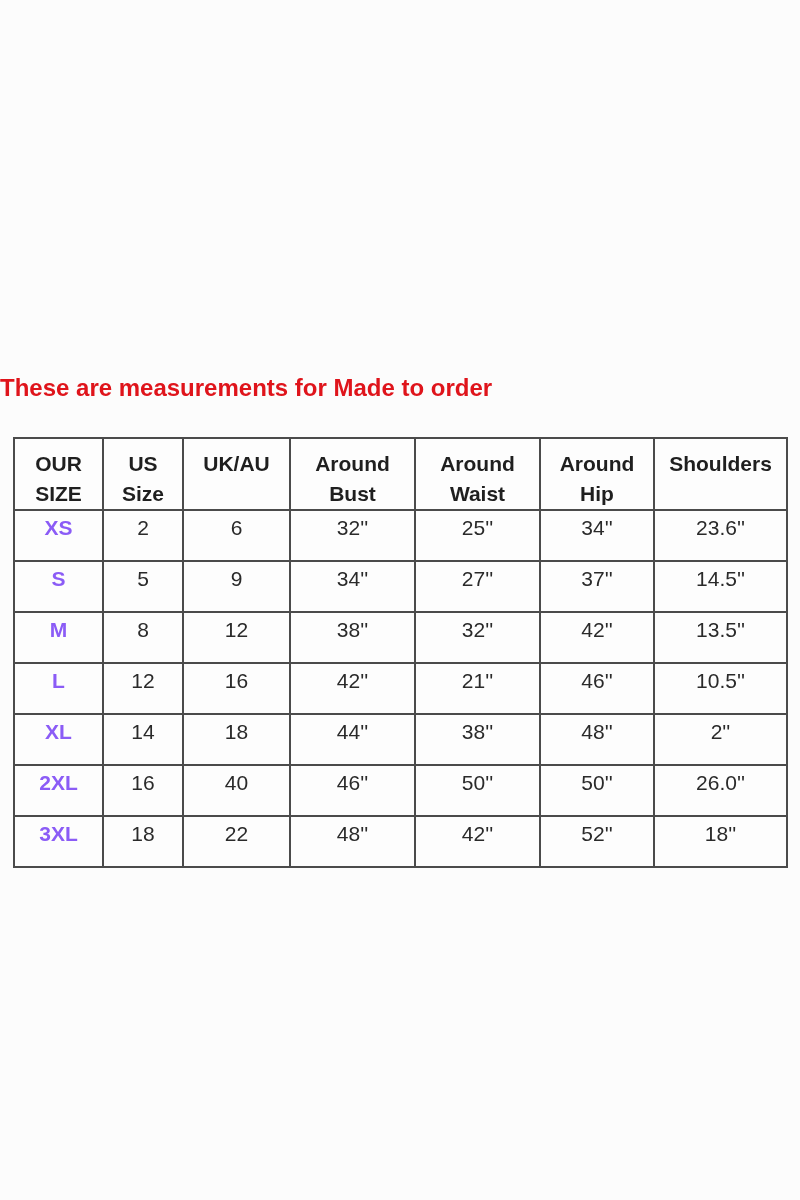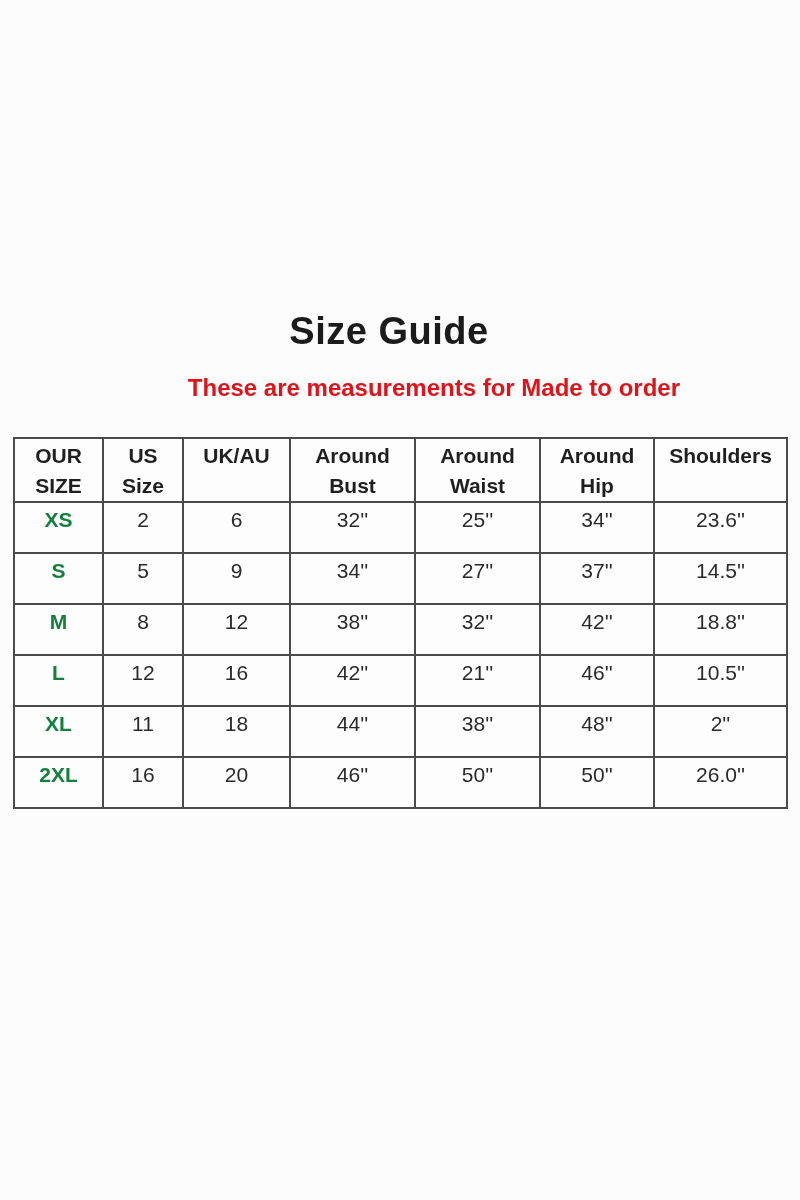--- a/index.html
+++ b/index.html
@@ -21,21 +21,21 @@
     font-size: 38px;
     font-weight: 700;
     color: #1b1b1b;
     letter-spacing: 0.5px;
   }
   .subtitle {
     position: absolute;
     top: 374px;
     left: 0;
     width: 680px;
-    text-align: right;
+    text-align: left;
     font-size: 24px;
     font-weight: 700;
     color: #df141b;
   }
   table.size-table {
     position: absolute;
     top: 437px;
     left: 13px;
     width: 773px;
     border-collapse: collapse;
@@ -48,42 +48,41 @@
     vertical-align: top;
     box-sizing: border-box;
     overflow: hidden;
     padding: 0;
   }
   .size-table th {
     height: 63px;
     font-size: 21px;
     font-weight: 700;
     line-height: 30px;
-    padding-top: 2px;
+    padding-top: 10px;
     color: #1f1f1f;
   }
   .size-table th span { display: block; }
   .size-table td {
     height: 51px;
     font-size: 21px;
     font-weight: 400;
     padding-top: 5px;
     color: #2a2a2a;
   }
   .size-table td.size-col {
     font-weight: 700;
-    color: #15803d;
+    color: #8b5cf6;
   }
 </style>
 </head>
 <body>
 
 <div class="page">
 
-  <div class="title">Size Guide</div>
 
   <div class="subtitle">These are measurements for Made to order</div>
 
   <table class="size-table">
     <colgroup>
       <col style="width:89px">
       <col style="width:80px">
       <col style="width:107px">
       <col style="width:125px">
       <col style="width:125px">
@@ -141,45 +140,54 @@
         <td>37''</td>
         <td>14.5''</td>
       </tr>
       <tr>
         <td class="size-col">M</td>
         <td>8</td>
         <td>12</td>
         <td>38''</td>
         <td>32''</td>
         <td>42''</td>
-        <td>18.8''</td>
+        <td>13.5''</td>
       </tr>
       <tr>
         <td class="size-col">L</td>
         <td>12</td>
         <td>16</td>
         <td>42''</td>
         <td>21''</td>
         <td>46''</td>
         <td>10.5''</td>
       </tr>
       <tr>
         <td class="size-col">XL</td>
-        <td>11</td>
+        <td>14</td>
         <td>18</td>
         <td>44''</td>
         <td>38''</td>
         <td>48''</td>
         <td>2''</td>
       </tr>
       <tr>
         <td class="size-col">2XL</td>
         <td>16</td>
-        <td>20</td>
+        <td>40</td>
         <td>46''</td>
         <td>50''</td>
         <td>50''</td>
         <td>26.0''</td>
+      </tr>
+      <tr>
+        <td class="size-col">3XL</td>
+        <td>18</td>
+        <td>22</td>
+        <td>48''</td>
+        <td>42''</td>
+        <td>52''</td>
+        <td>18''</td>
       </tr>
     </tbody>
   </table>
 
 </div>
 
 </body></html>

